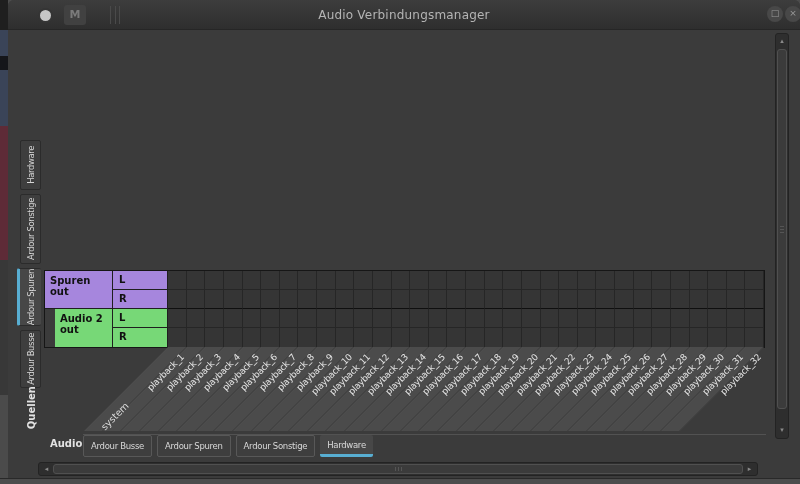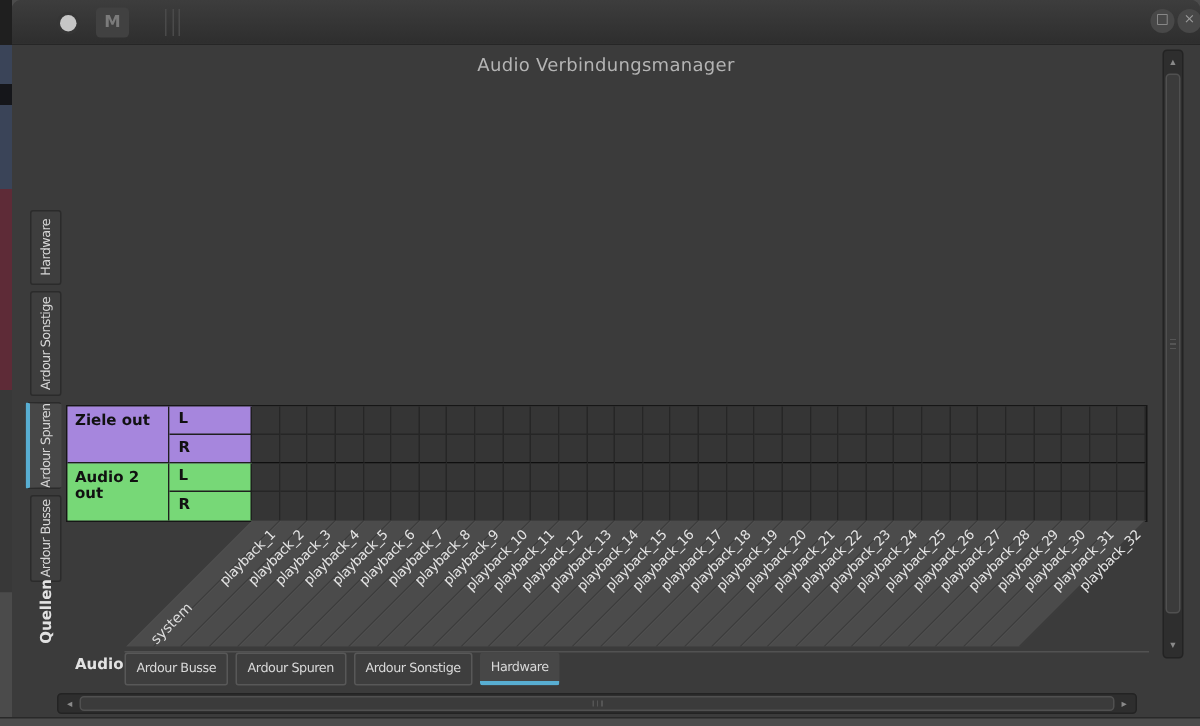--- a/index.html
+++ b/index.html
@@ -15,21 +15,21 @@
   #desk-red    { top:126px; height:134px; background:#5e2b37; }
   #desk-gray   { top:260px; height:135px; background:#383838; }
   #desk-light  { top:395px; height:89px; background:#4b4b4b; }
   #desk-bottom { position:absolute; left:0; top:478px; width:800px; height:6px; background:#4c4c4c; border-top:1px solid #292929; }
 
   
   #window { position:absolute; left:8px; top:0; width:792px; height:478px; background:#3b3b3b; border-radius:6px 6px 0 0; }
   #titlebar { position:absolute; left:8px; top:0; width:792px; height:30px;
               background:linear-gradient(#3d3d3d,#2e2e2e); border-bottom:1px solid #262626; border-radius:6px 6px 0 0; }
   #title { position:absolute; left:0; top:0; width:100%; height:30px; line-height:30px; text-align:center;
-           color:#b4b4b4; font-size:12px; letter-spacing:.2px;margin-top:28px; }
+           color:#b4b4b4; font-size:12px; letter-spacing:.2px; }
   #win-dot { position:absolute; left:32px; top:10px; width:11px; height:11px; border-radius:50%;
              background:#c6c6c6; box-shadow:0 0 0 2px #353535; }
   #win-menu { position:absolute; left:56px; top:5px; width:22px; height:20px; background:#414141; border-radius:3px;
               color:#7b7b7b; font-size:11px; font-weight:bold; text-align:center; line-height:20px; }
   #tb-divider { position:absolute; left:102px; top:6px; width:10px; height:18px;
                 border-left:1px solid #4a4a4a; border-right:1px solid #4a4a4a; }
   #tb-divider::after { content:""; position:absolute; left:4px; top:0; height:100%; border-left:1px solid #4a4a4a; }
   .winbtn { position:absolute; top:6px; width:16px; height:16px; border-radius:50%; background:#484848;
             color:#9a9a9a; font-size:9px; line-height:15px; text-align:center; }
   #btn-max { left:759px; }
@@ -44,21 +44,21 @@
                font-size:8.5px; letter-spacing:-0.4px; color:#d6d6d6; }
   .vtab.sel { width:24px; background:#474747; border-left:3px solid var(--accent,#58aed2); border-right:none; }
   #quellen { position:absolute; left:20px; top:386px; width:22px; height:44px; display:flex; align-items:center; justify-content:center; }
   #quellen span { writing-mode:vertical-rl; transform:rotate(180deg); font-weight:bold; font-size:10px; color:#e2e2e2; white-space:nowrap; }
 
   
   #matrix { position:absolute; left:44px; top:270px; display:flex; border:1px solid #161616; }
   #track-col { width:68px; display:flex; flex-direction:column; }
   .track-cell { height:38px; border-bottom:1px solid #1f1f1f; border-right:1px solid #1f1f1f;
                 font-size:10px; font-weight:bold; color:#111; padding:4px 0 0 5px; }
-  #track-col .track-cell:last-child { border-bottom:none; }
+  #track-col .track-cell:last-child { border-bottom:none;margin-left:10px; }
   #chan-col { width:55px; display:flex; flex-direction:column; }
   .chan-cell { height:19px; border-bottom:1px solid #1f1f1f; border-right:1px solid #1f1f1f;
                font-size:10px; font-weight:bold; color:#111; padding-left:6px; line-height:18px; }
   #chan-col .chan-cell:last-child { border-bottom:none; }
   #grid { width:596px; height:76px; display:grid; grid-template-columns:repeat(32,1fr); grid-template-rows:repeat(4,19px);
           background:#353535; }
   .gcell { border-right:1px solid #262626; border-bottom:1px solid #262626; background:#353535; }
   .gcell.grp { border-bottom:1px solid #0f0f0f; }
   .gcell.lastrow { border-bottom:none; }
 
@@ -136,21 +136,21 @@
       <div class="vtab" style="height: 58px;">
         <span>Ardour Busse</span>
       </div>
     </div>
   <div id="quellen">
     <span>Quellen</span>
   </div>
 
   <div id="matrix">
     <div id="track-col">
-        <div class="track-cell" style="background: rgb(166, 134, 221);">Ziele out</div>
+        <div class="track-cell" style="background: rgb(166, 134, 221);">Spuren out</div>
         <div class="track-cell" style="background: rgb(119, 216, 119);">Audio 2 out</div>
       </div>
     <div id="chan-col">
         <div class="chan-cell" style="background: rgb(166, 134, 221);">L</div>
         <div class="chan-cell" style="background: rgb(166, 134, 221);">R</div>
         <div class="chan-cell" style="background: rgb(119, 216, 119);">L</div>
         <div class="chan-cell" style="background: rgb(119, 216, 119);">R</div>
       </div>
     <div id="grid">
         <div class="gcell"></div>

